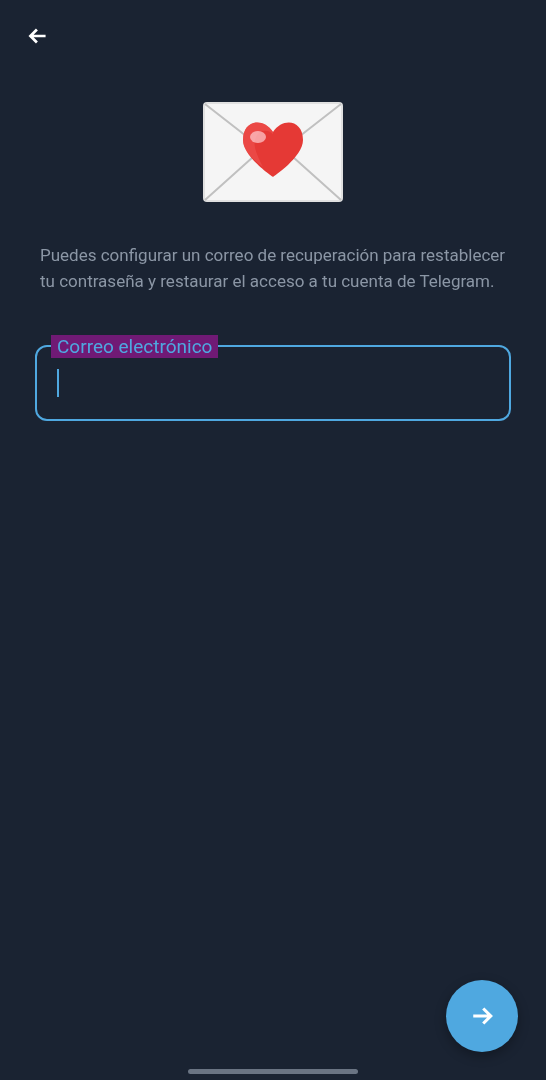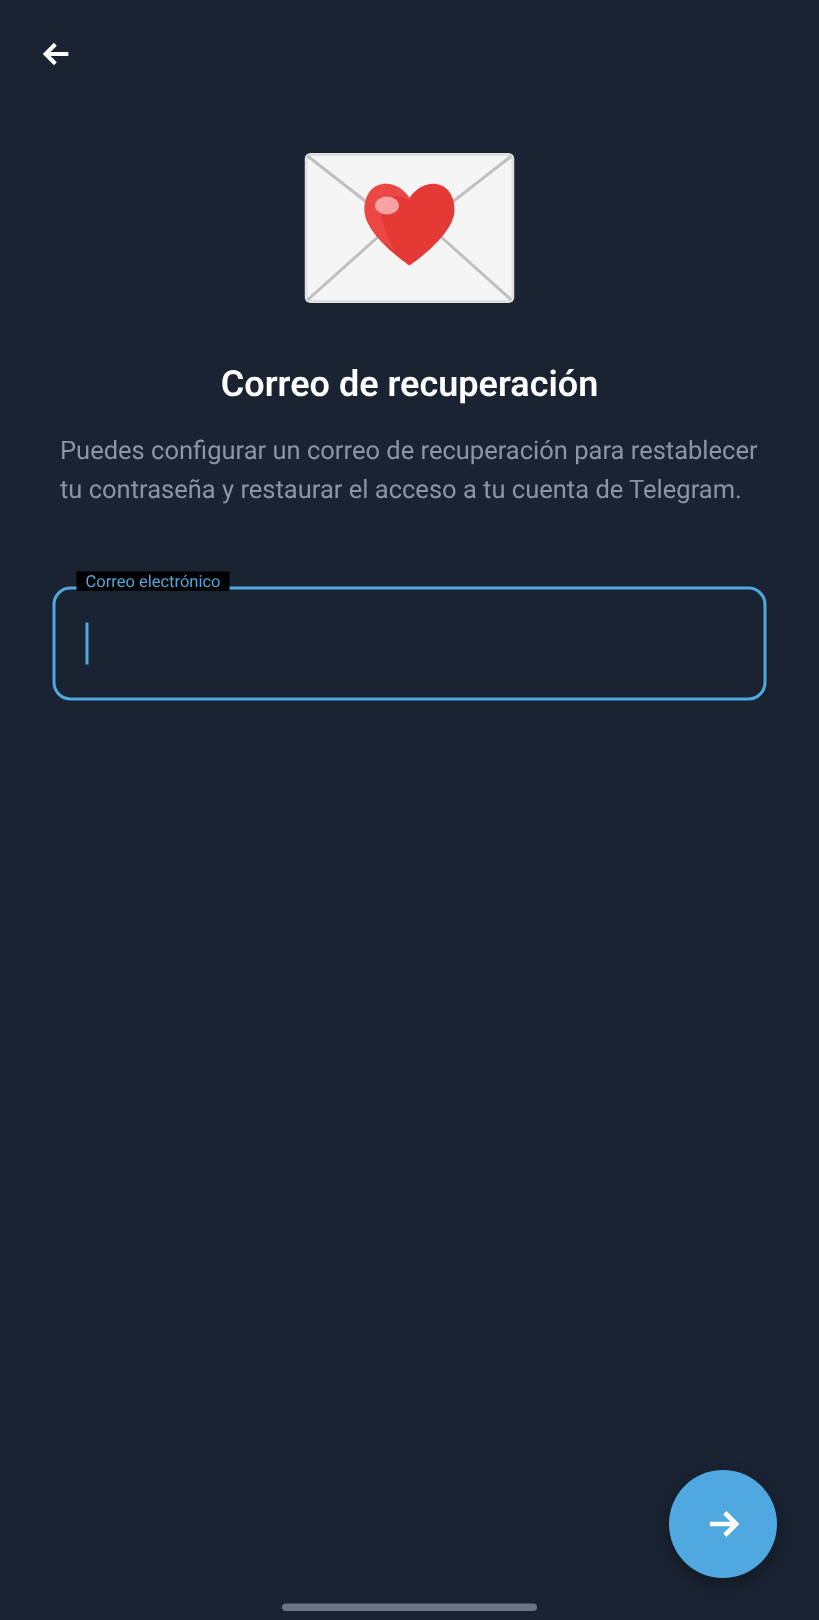--- a/index.html
+++ b/index.html
@@ -62,23 +62,23 @@
       padding: 0 5px;
     }
     .input-container {
       width: 100%;
       position: relative;
     }
     .input-label {
       position: absolute;
       top: -10px;
       left: 16px;
-      background-color: #000000;
+      background-color: #701a75;
       padding: 0 6px;
-      font-size: 11px;
+      font-size: 19px;
       color: #4fa8e0;
       z-index: 1;
     }
     .email-input {
       width: 100%;
       height: 76px;
       background-color: transparent;
       border: 2px solid #4fa8e0;
       border-radius: 12px;
       padding: 0 20px;
@@ -152,21 +152,20 @@
       <rect x="0" y="0" width="140" height="100" rx="4" fill="#e0e0e0"></rect>
       <rect x="2" y="2" width="136" height="96" rx="3" fill="#f5f5f5"></rect>
       <path d="M 2 2 L 70 55 L 138 2" stroke="#c0c0c0" stroke-width="2" fill="none"></path>
       <path d="M 2 98 L 50 55 M 138 98 L 90 55" stroke="#c0c0c0" stroke-width="2" fill="none"></path>
       <path d="M 70 30 C 60 15, 40 18, 40 38 C 40 55, 70 75, 70 75 C 70 75, 100 55, 100 38 C 100 18, 80 15, 70 30 Z" fill="#e53935"></path>
       <path d="M 70 30 C 60 15, 40 18, 40 38 C 40 48, 50 58, 60 65 C 55 55, 50 45, 52 38 C 54 28, 64 26, 70 32 Z" fill="#ef5350" opacity="0.6"></path>
       <ellipse cx="55" cy="35" rx="8" ry="6" fill="#ffcdd2" opacity="0.7"></ellipse>
     </svg>
   </div>
 
-  <h1 class="title">Correo de recuperación</h1>
   <p class="description">Puedes configurar un correo de recuperación para restablecer tu contraseña y restaurar el acceso a tu cuenta de Telegram.</p>
 
   <div class="input-container">
     <span class="input-label">Correo electrónico</span>
     <input type="email" class="email-input" value="" style="">
     <div class="cursor"></div>
   </div>
 </div>
 
 <div class="fab">

